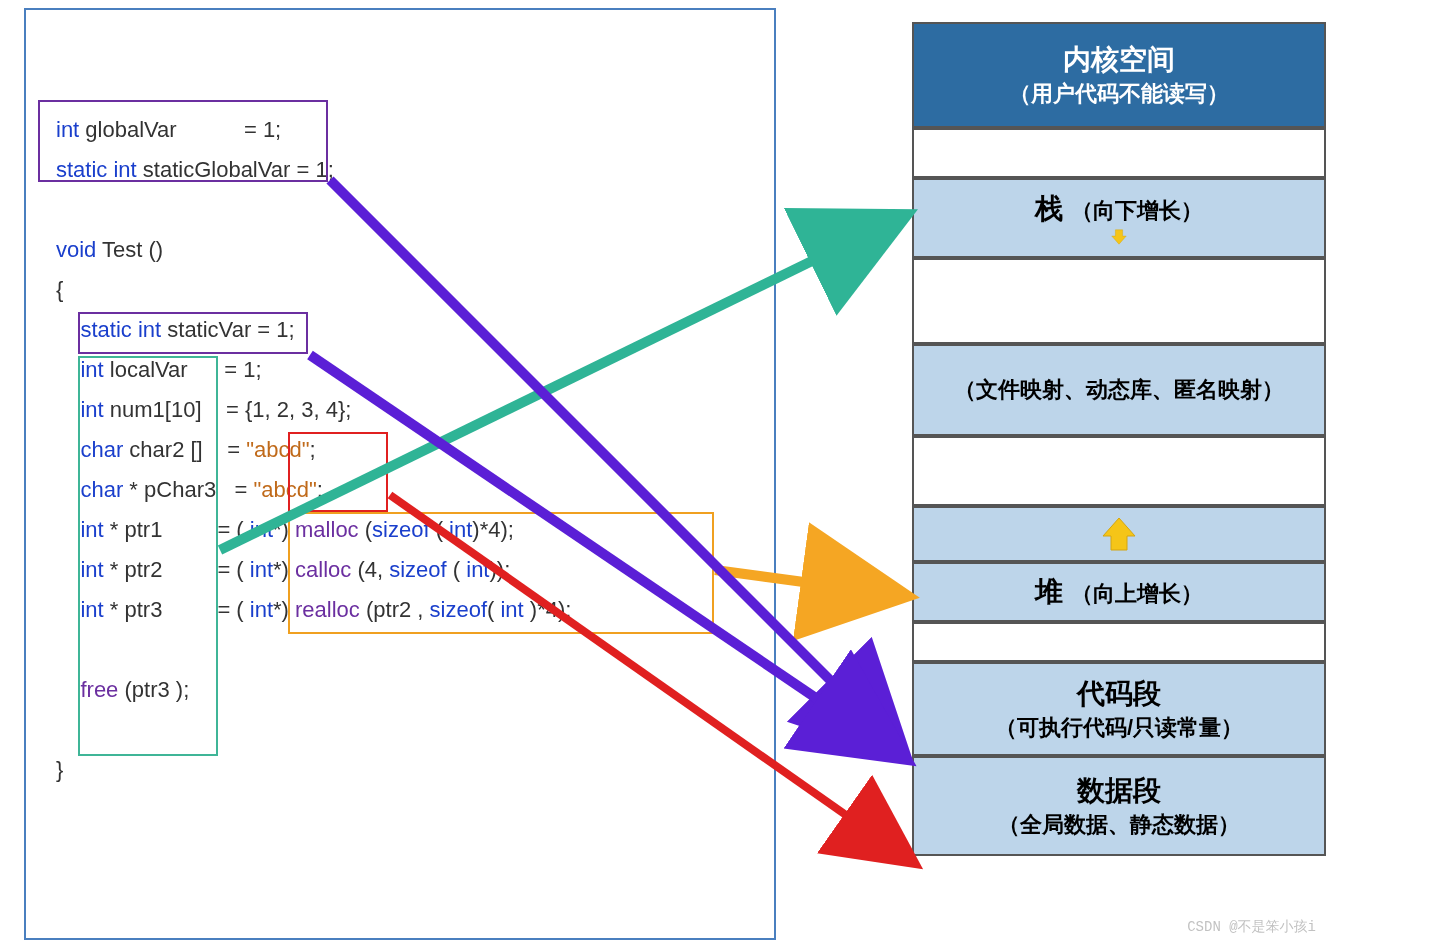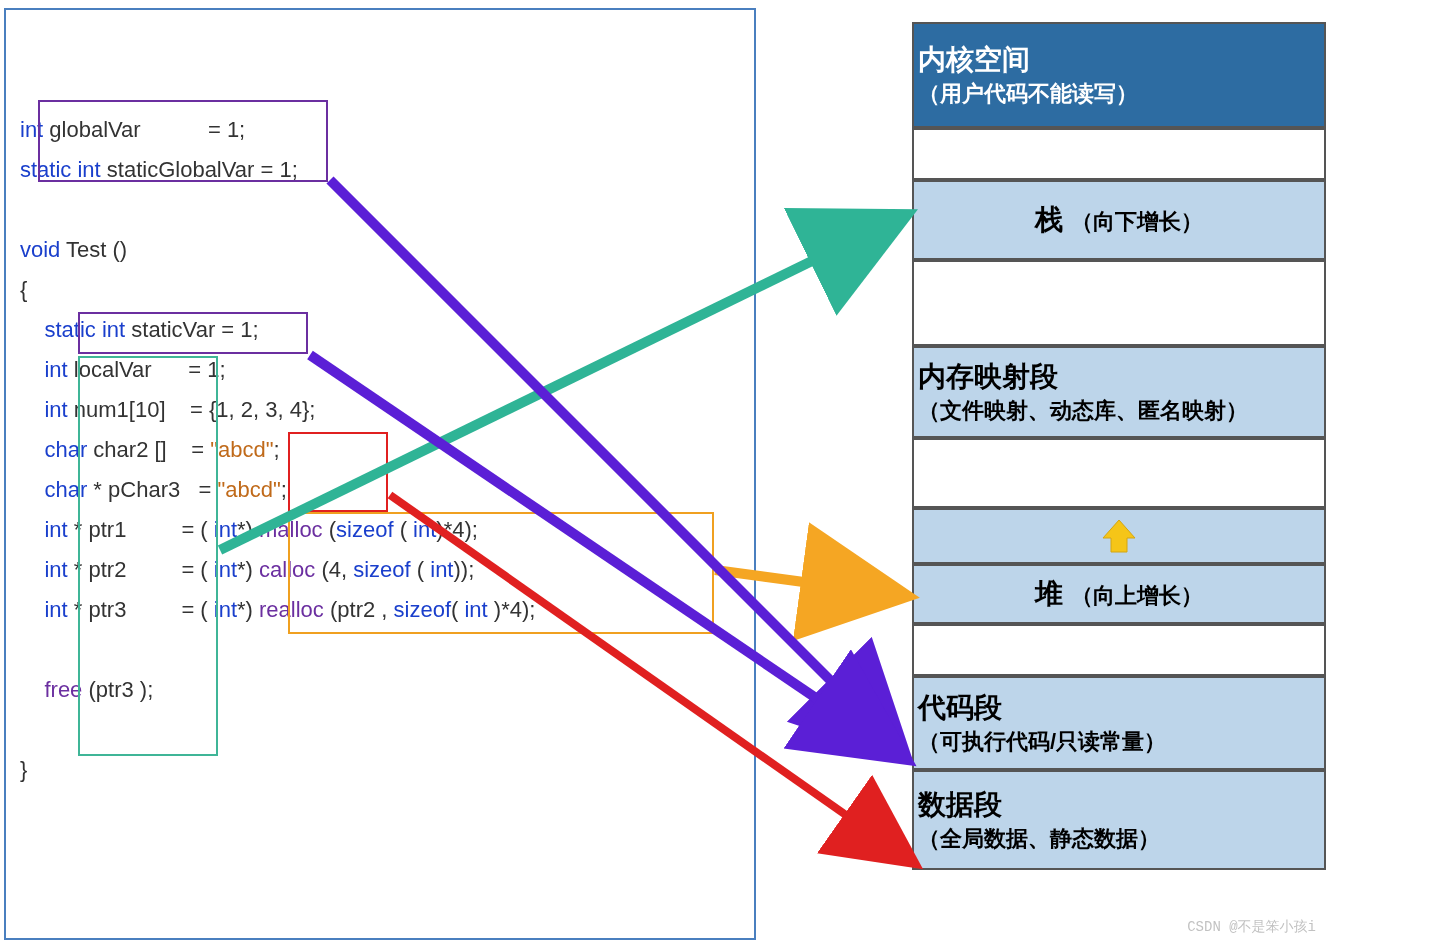--- a/index.html
+++ b/index.html
@@ -1,19 +1,19 @@
 <!DOCTYPE html>
 <html><head>
 <meta charset="utf-8">
 <style>
   * { box-sizing: border-box; margin: 0; padding: 0; }
   body { font-family: Arial, sans-serif; font-size: 20px; background: #fff; width: 1436px; height: 948px; position: relative; }
-  .code-panel { position: absolute; left: 4px; top: 8px; width: 752px; height: 932px; border: 2px solid #4a7fbf; background: #fff; padding: 20px 14px; }
+  .code-panel { position: absolute; left: 24px; top: 8px; width: 752px; height: 932px; border: 2px solid #4a7fbf; background: #fff; padding: 20px 30px; }
   .mem-panel { position: absolute; left: 912px; top: 22px; width: 414px; }
-  .mem-row { border: 2px solid #555; padding: 24px 4px; }
+  .mem-row { border: 2px solid #555; text-align: center; padding: 10px 4px; }
   .mem-title { font-size: 28px; font-weight: bold; }
   .mem-sub { font-size: 22px; font-weight: bold; }
   .kernel { background: #2d6ca2; color: #fff; height: 106px; display:flex; flex-direction:column; justify-content:center; }
   .gap-small { background: #fff; height: 50px; }
   .stack { background: #bdd5ea; height: 80px; display:flex; flex-direction:column; justify-content:center; align-items:center; }
   .stack-down { background: #fff; height: 86px; }
   .mmap { background: #bdd5ea; height: 92px; display:flex; flex-direction:column; justify-content:center; }
   .gap1 { background: #fff; height: 70px; }
   .heap-up { background: #bdd5ea; height: 56px; display:flex; justify-content:center; align-items:center; }
   .heap { background: #bdd5ea; height: 60px; display:flex; justify-content:center; align-items:center; }
@@ -75,21 +75,20 @@
     <div class="inline-row">
       <span class="mem-title">栈</span>
       <span class="mem-sub">（向下增长）</span>
     </div>
     <svg class="down-arrow" viewBox="0 0 40 40">
         <path d="M12 4 L28 4 L28 18 L36 18 L20 36 L4 18 L12 18 Z" fill="#f5c518" stroke="#d4a510" stroke-width="1"></path>
       </svg>
   </div>
   <div class="mem-row stack-down"></div>
   <div class="mem-row mmap">
-    <div class="mem-title">内存映射段</div>
     <div class="mem-sub">（文件映射、动态库、匿名映射）</div>
   </div>
   <div class="mem-row gap1"></div>
   <div class="mem-row heap-up">
     <svg class="up-arrow" viewBox="0 0 40 40">
         <path d="M12 36 L28 36 L28 22 L36 22 L20 4 L4 22 L12 22 Z" fill="#f5c518" stroke="#d4a510" stroke-width="1"></path>
       </svg>
   </div>
   <div class="mem-row heap">
     <div class="inline-row">

